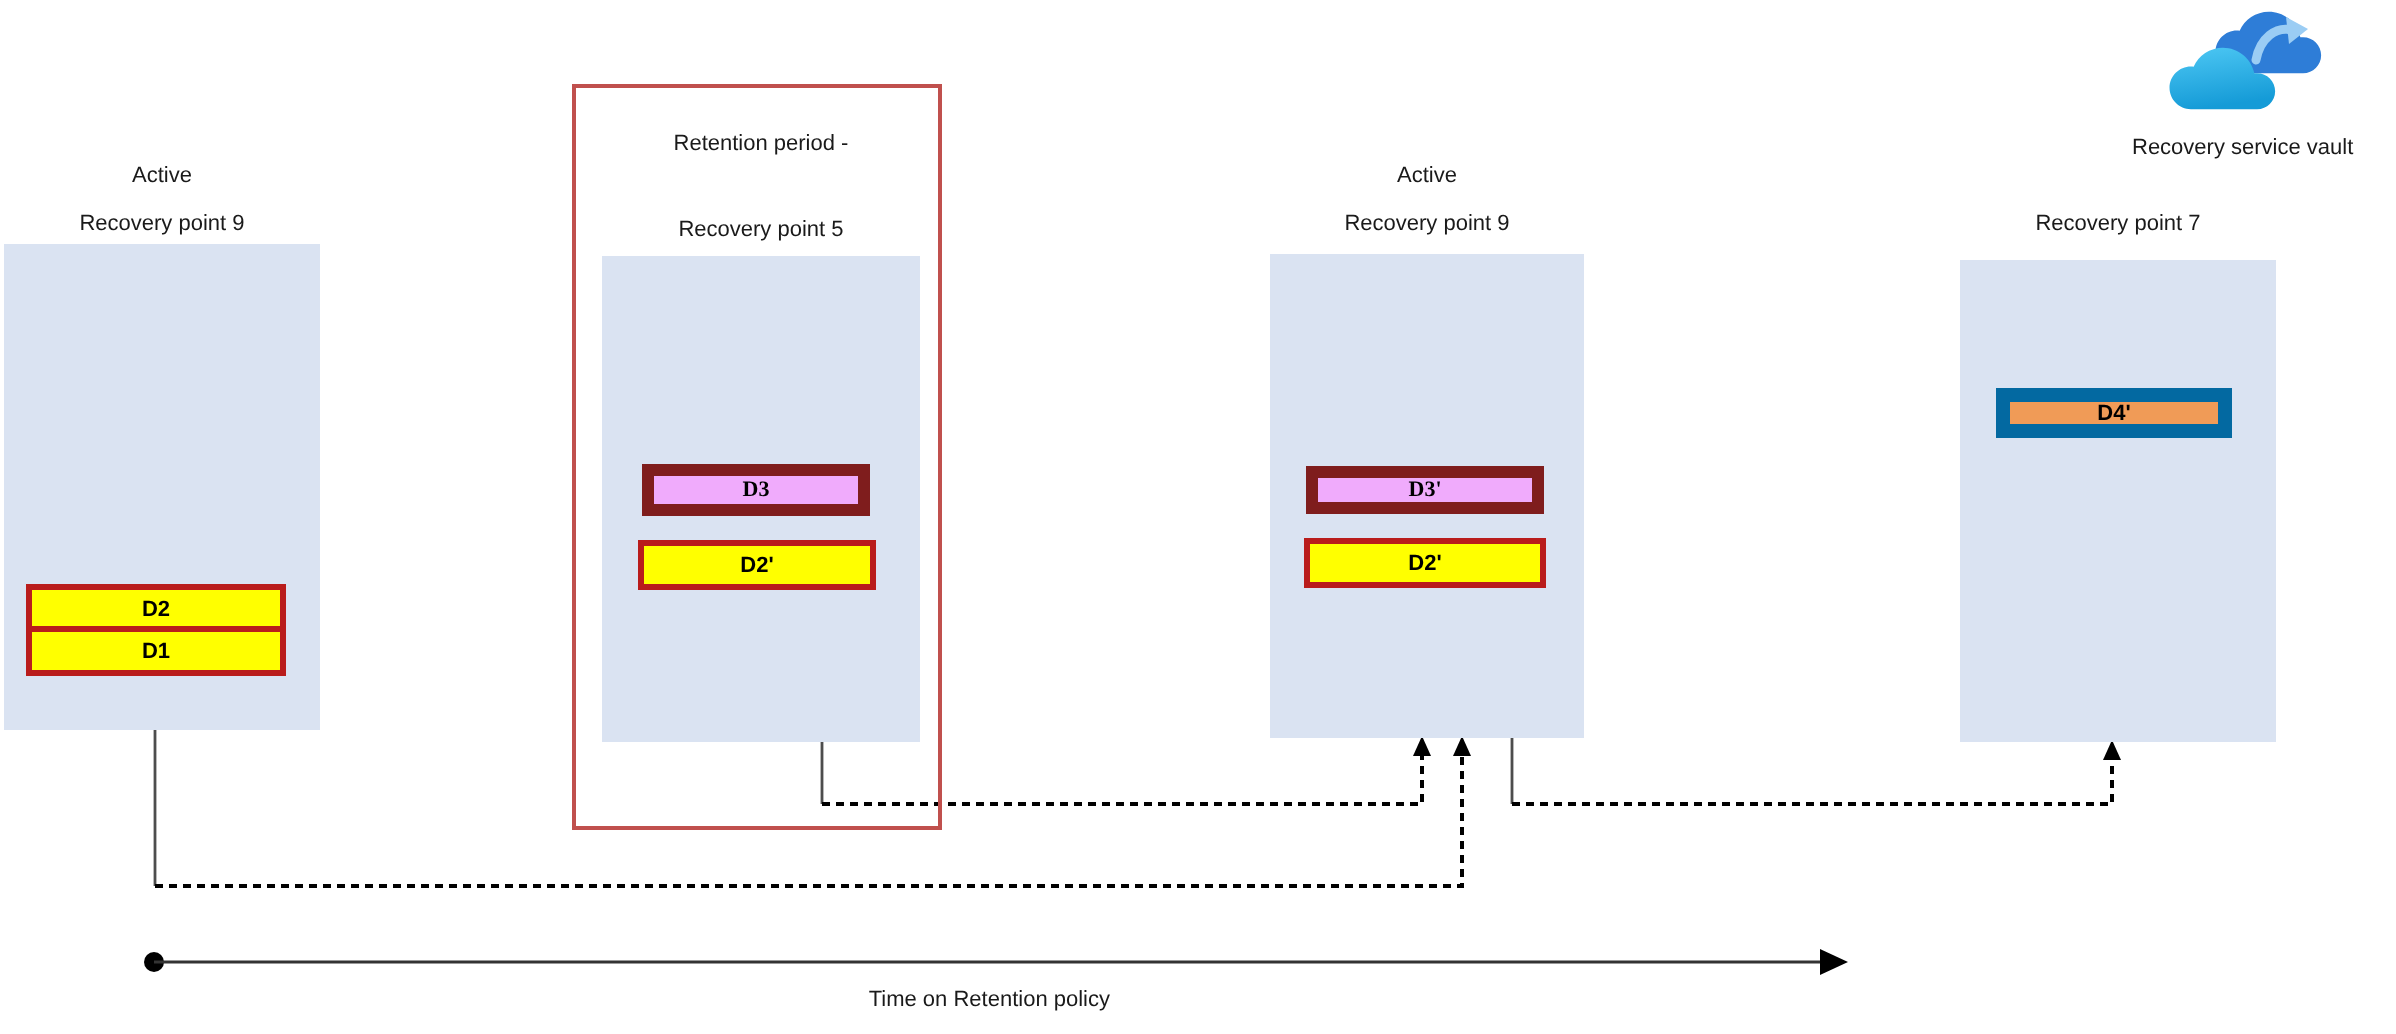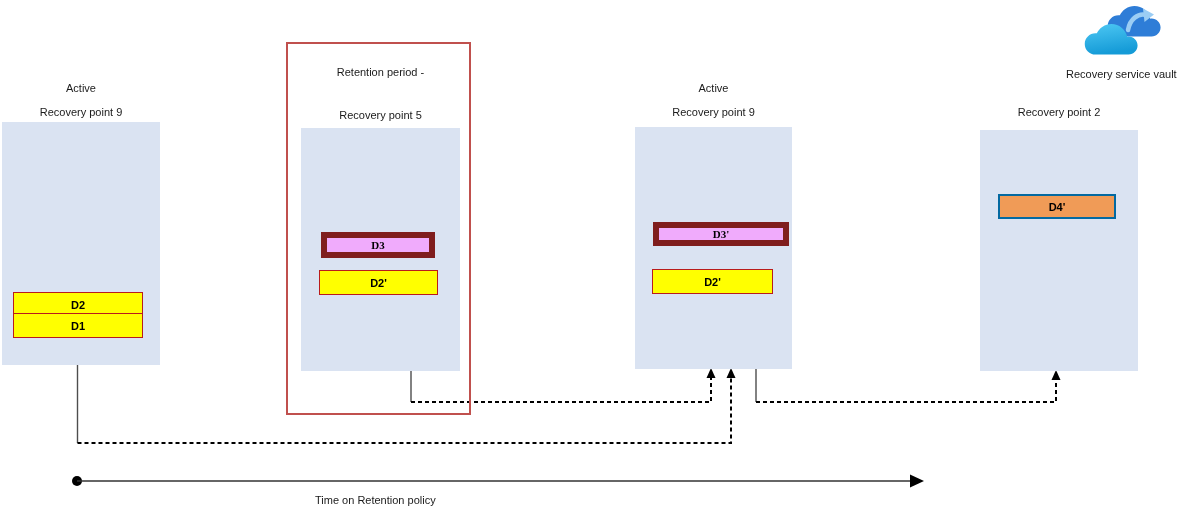--- a/index.html
+++ b/index.html
@@ -7,31 +7,31 @@
     width:1198px;height:517px;position:relative;overflow:hidden;
     font-family:"Liberation Sans","DejaVu Sans",sans-serif;color:#1a1a1a;
   }
   .lbl{position:absolute;text-align:center;font-size:11px;line-height:14px;color:#1a1a1a;}
   .status-multi{line-height:16px;}
   .col-box{position:absolute;background:#dae3f2;}
   .item{
     position:absolute;display:flex;align-items:center;justify-content:center;
     font-size:11px;font-weight:bold;color:#000;box-sizing:border-box;
   }
-  .item-yellow{background:#ffff00;border:1px solid #b91c1c;}
+  .item-yellow{background:#ffff00;border:3px solid #b91c1c;}
   .item-blue{background:#f0abfc;border:6px solid #7f1d1d;font-family:Liberation Serif, serif;}
-  .item-orange{background:#f09b57;border:2px solid #0369a1;}
+  .item-orange{background:#f09b57;border:7px solid #0369a1;}
   .highlight-frame{
     position:absolute;left:286px;top:42px;width:185px;height:373px;
     border:2px solid #c0504d;box-sizing:border-box;background:transparent;
   }
   #connector-layer{position:absolute;left:0;top:0;width:1198px;height:517px;pointer-events:none;}
   #vault-icon{position:absolute;left:1084px;top:2px;width:80px;height:62px;}
   #vault-label{position:absolute;left:1066px;top:68px;width:132px;text-align:left;font-size:11px;}
-  #timeline-label{position:absolute;left:315px;top:494px;width:240px;text-align:left;font-size:11px;}
+  #timeline-label{position:absolute;left:315px;top:494px;width:240px;text-align:right;font-size:11px;}
 </style>
 </head>
 <body>
 
 <svg id="connector-layer" viewBox="0 0 1198 517" xmlns="http://www.w3.org/2000/svg">
 
   <path d="M77.5,365 V443" stroke="#4d4d4d" stroke-width="1.4" fill="none"></path>
 
   <path d="M77.5,443 H731 V375" stroke="#000000" stroke-width="2" stroke-dasharray="4 3" fill="none"></path>
   <polygon points="726.5,378 731,368 735.5,378" fill="#000000"></polygon>
@@ -62,24 +62,24 @@
   <span style="display:block;">Retention period -</span>
 </div>
 <div class="lbl" style="left:301px;top:108px;width:159px;">Recovery point 5</div>
 <div class="col-box" style="left:301px;top:128px;width:159px;height:243px;"></div>
 <div class="item item-blue" style="left:321px;top:232px;width:114px;height:26px;">D3</div>
 <div class="item item-yellow" style="left:319px;top:270px;width:119px;height:25px;">D2'</div>
 
 <div class="lbl" style="left:635px;top:81px;width:157px;">Active</div>
 <div class="lbl" style="left:635px;top:105px;width:157px;">Recovery point 9</div>
 <div class="col-box" style="left:635px;top:127px;width:157px;height:242px;"></div>
-<div class="item item-blue" style="left:653px;top:222px;width:136px;height:24px;">D3'</div>
+<div class="item item-blue" style="left:653px;top:233px;width:119px;height:24px;">D3'</div>
 <div class="item item-yellow" style="left:652px;top:269px;width:121px;height:25px;">D2'</div>
 
-<div class="lbl" style="left:980px;top:105px;width:158px;">Recovery point 2</div>
+<div class="lbl" style="left:980px;top:105px;width:158px;">Recovery point 7</div>
 <div class="col-box" style="left:980px;top:130px;width:158px;height:241px;"></div>
 <div class="item item-orange" style="left:998px;top:194px;width:118px;height:25px;">D4'</div>
 
 <svg id="vault-icon" viewBox="0 0 80 62" xmlns="http://www.w3.org/2000/svg">
   <defs>
     <linearGradient id="cg" x1="0" y1="0" x2="0.25" y2="1">
       <stop offset="0" stop-color="#4ec8f4"></stop>
       <stop offset="1" stop-color="#159bd7"></stop>
     </linearGradient>
   </defs>

